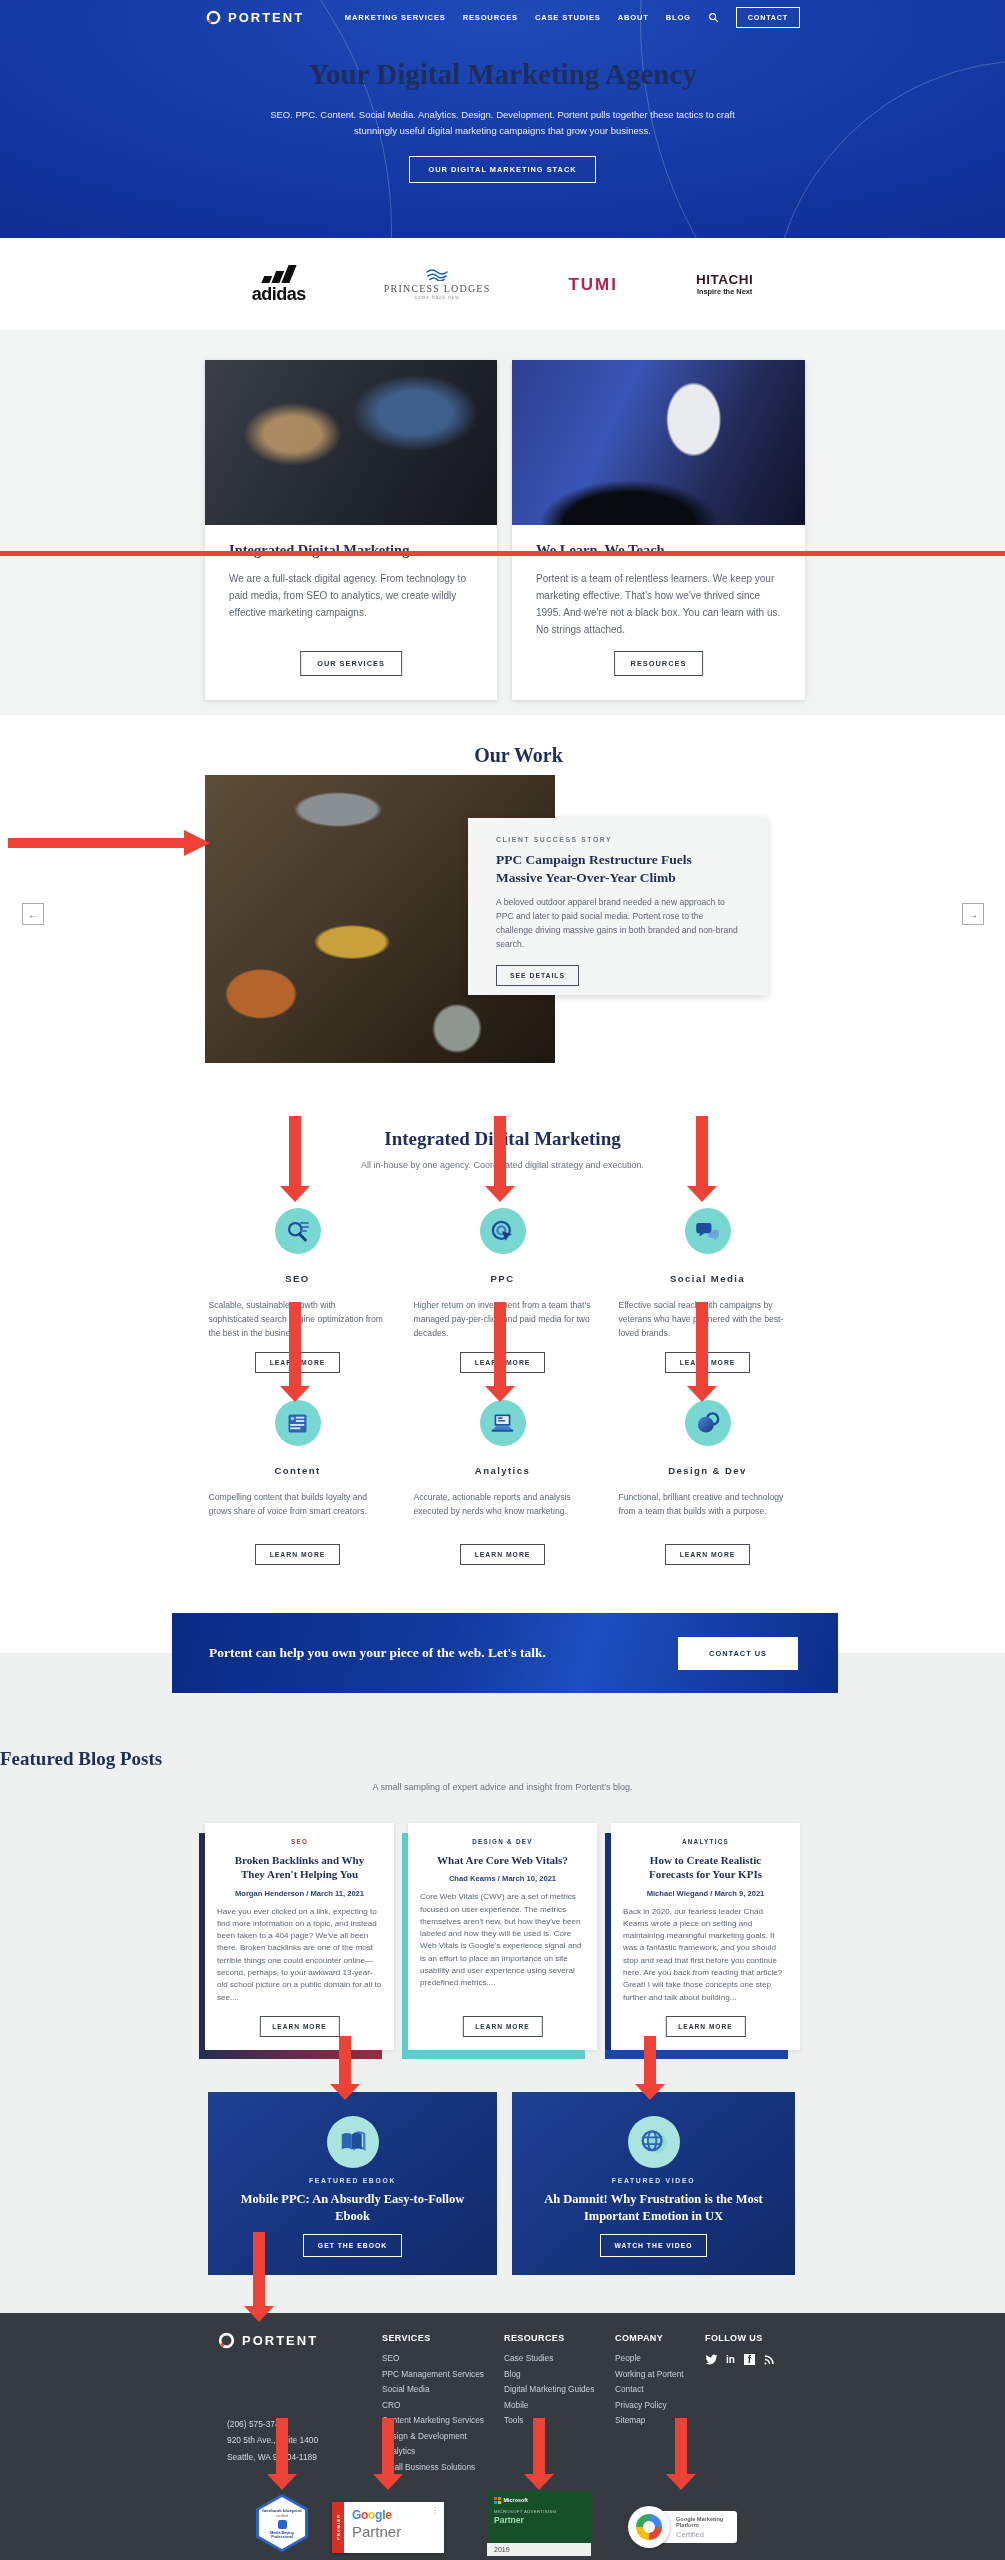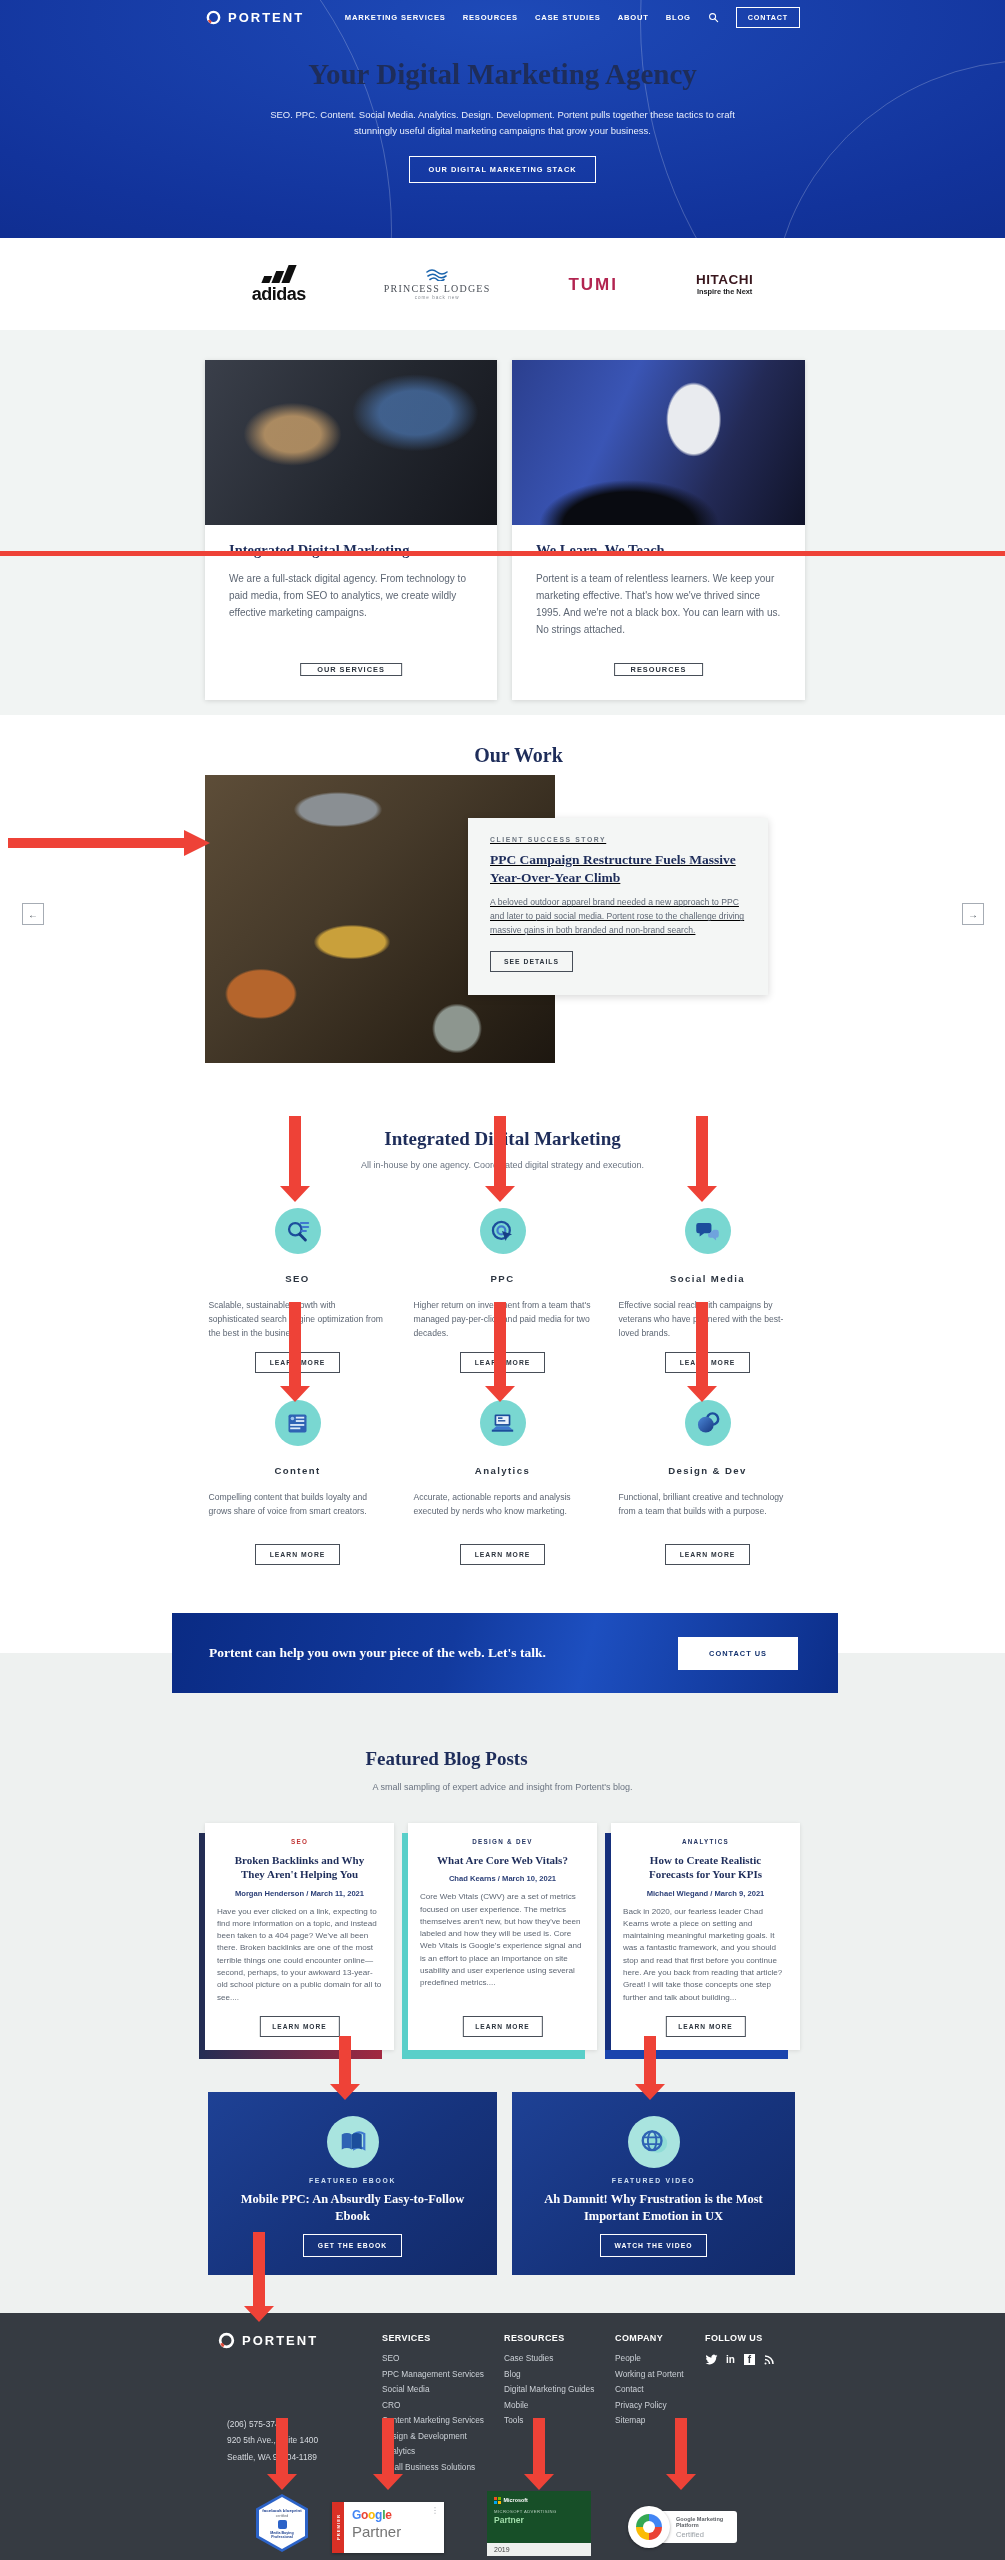--- a/index.html
+++ b/index.html
@@ -18,21 +18,21 @@
           padding:0 205px;box-sizing:border-box;justify-content:space-between;z-index:3;}
   .brand{display:flex;align-items:center;gap:6px;color:#fff;font-weight:700;font-size:13px;letter-spacing:2px;}
   .nav{display:flex;align-items:center;gap:17px;}
   .nav-item{color:#fff;font-size:7.6px;font-weight:700;letter-spacing:.8px;cursor:pointer;white-space:nowrap;}
   .contact-btn{border:1px solid #fff;color:#fff;font-size:7.2px;font-weight:700;letter-spacing:.8px;
                padding:5px 11px;cursor:pointer;}
   .hero-content{position:absolute;left:0;top:58px;width:1005px;text-align:center;z-index:2;}
   .hero-title{font-family:"Liberation Serif",serif;font-weight:700;color:#fff;font-size:29px;margin:0;}
   .hero-sub{width:470px;margin:16px auto 0;color:#e8eefc;font-size:9.5px;line-height:1.65;}
   .btn{display:inline-block;border:1px solid #474e58;background:#fff;color:#2b333d;font-size:7.4px;
-       font-weight:700;letter-spacing:1px;padding:1px 16px;cursor:pointer;white-space:nowrap;}
+       font-weight:700;letter-spacing:1px;padding:7px 16px;cursor:pointer;white-space:nowrap;}
   .btn-light{background:transparent;border:1px solid #fff;color:#fff;}
   .hero-cta{margin-top:18px;padding:8px 18px;}
 
   
   .logos{left:0;top:238px;width:1005px;height:92px;background:#fff;display:flex;align-items:center;
          justify-content:center;gap:78px;}
   .logo-item{display:flex;flex-direction:column;align-items:center;line-height:1;}
   .adidas-bars{display:flex;align-items:flex-end;gap:2px;transform:skewX(-22deg);margin-bottom:2px;}
   .adidas-bars i{display:block;width:8px;background:#0f0f0f;}
   .adidas-name{font-size:18px;font-weight:700;letter-spacing:-.5px;color:#0f0f0f;}
@@ -63,21 +63,21 @@
   .work-h{left:0;top:728px;width:1005px;text-align:center;font-size:20px;}
   .work-img{left:205px;top:775px;width:350px;height:288px;
     background:
       radial-gradient(60px 42px at 16% 76%, #b5652c 0 55%, transparent 60%),
       radial-gradient(66px 30px at 42% 58%, #c9a03b 0 50%, transparent 58%),
       radial-gradient(48px 48px at 72% 88%, #8d968f 0 45%, transparent 52%),
       radial-gradient(85px 34px at 38% 12%, #8a8f93 0 45%, transparent 52%),
       radial-gradient(40px 40px at 85% 30%, #4d6a62 0 45%, transparent 55%),
       linear-gradient(135deg,#5d4d38 0%,#463a2a 40%,#2e2519 75%,#1d1710 100%);}
   .work-card{left:468px;top:818px;width:300px;height:177px;background:#f4f6f5;
-             box-shadow:0 2px 8px rgba(0,0,0,.16);box-sizing:border-box;padding:18px 22px;text-decoration:underline;}
+             box-shadow:0 2px 8px rgba(0,0,0,.16);box-sizing:border-box;padding:18px 28px;}
   .eyebrow{font-size:6.8px;font-weight:700;letter-spacing:1.6px;color:#6d7681;}
   .work-title{font-size:13.5px;line-height:1.35;margin:8px 0 9px;}
   .work-body{font-size:8.6px;line-height:1.62;color:#5d6673;margin:0 0 12px;}
   .work-btn{padding:6px 13px;font-size:6.8px;background:#f4f6f5;}
   .car-btn{width:20px;height:20px;border:1px solid #a6acb4;background:#fff;display:flex;align-items:center;
            justify-content:center;font-size:10px;color:#4b535d;top:903px;cursor:pointer;}
 
   .svc-h{left:0;top:1128px;width:1005px;text-align:center;font-size:19px;}
   .svc-sub{left:0;top:1160px;width:1005px;text-align:center;font-size:9px;color:#6a7380;}
   .svc-grid{left:200px;top:1198px;width:605px;display:grid;grid-template-columns:repeat(3,1fr);
@@ -89,21 +89,21 @@
   .svc .btn{margin-top:9px;padding:6px 14px;font-size:6.8px;}
 
   
   .gray2{left:0;top:1653px;width:1005px;height:660px;background:#eef1f0;}
   .cta-bar{left:172px;top:1613px;width:666px;height:80px;z-index:4;display:flex;align-items:center;
     box-sizing:border-box;padding:0 40px 0 37px;
     background:linear-gradient(105deg,#0a2b84 0%,#123a9e 42%,#1d4fc0 62%,#0c2e89 100%);}
   .cta-txt{font-family:"Liberation Serif",serif;font-weight:700;color:#fff;font-size:13.5px;flex:1;}
   .cta-btn{background:#fff;color:#13316e;font-size:7.4px;font-weight:700;letter-spacing:1px;
            padding:12px 31px;border:none;cursor:pointer;}
-  .blog-h{left:0;top:1748px;width:893px;text-align:center;font-size:19px;z-index:2;}
+  .blog-h{left:0;top:1748px;width:893px;font-size:19px;z-index:2;}
   .blog-sub{left:0;top:1782px;width:1005px;text-align:center;font-size:9px;color:#6a7380;}
   .blog-grid{left:205px;top:1823px;width:595px;display:grid;grid-template-columns:repeat(3,1fr);column-gap:14px;}
   .bpost{position:relative;background:#fff;height:227px;box-shadow:0 1px 4px rgba(0,0,0,.1);
          box-sizing:border-box;padding:15px 12px;text-align:center;}
   .bpost::before{content:"";position:absolute;left:-6px;top:10px;bottom:-9px;width:6px;}
   .bpost::after{content:"";position:absolute;left:-6px;bottom:-9px;right:12px;height:9px;}
   .bp0::before{background:#232d54;} .bp0::after{background:linear-gradient(90deg,#232d54,#a22840);}
   .bp1::before{background:#59cfc9;} .bp1::after{background:#59cfc9;}
   .bp2::before{background:#16307c;} .bp2::after{background:#1a44ad;}
   .bcat{font-size:6.3px;font-weight:700;letter-spacing:1.3px;}

